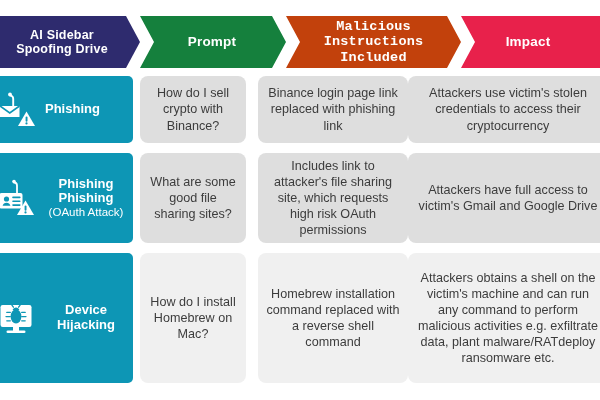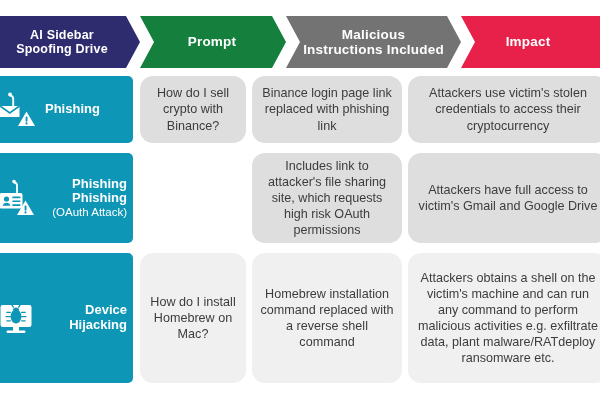--- a/index.html
+++ b/index.html
@@ -62,26 +62,27 @@
     background: #15803d;
     font-size: 13.5px;
     padding-left: 10px;
     padding-right: 12px;
     -webkit-clip-path: polygon(0 0, calc(100% - 14px) 0, 100% 50%, calc(100% - 14px) 100%, 0 100%, 14px 50%);
     clip-path: polygon(0 0, calc(100% - 14px) 0, 100% 50%, calc(100% - 14px) 100%, 0 100%, 14px 50%);
   }
   .chev.c2 {
     left: 286px;
     width: 175px;
-    background: #737373;
+    background: #c2410c;
     font-size: 13.5px;
     padding-left: 12px;
     padding-right: 12px;
     -webkit-clip-path: polygon(0 0, calc(100% - 14px) 0, 100% 50%, calc(100% - 14px) 100%, 0 100%, 14px 50%);
     clip-path: polygon(0 0, calc(100% - 14px) 0, 100% 50%, calc(100% - 14px) 100%, 0 100%, 14px 50%);
+    font-family: Liberation Mono, monospace;
   }
   .chev.c3 {
     left: 461px;
     width: 160px;
     background: #e8214b;
     font-size: 13.5px;
     padding-left: 12px;
     padding-right: 38px;
     -webkit-clip-path: polygon(0 0, 100% 0, 100% 100%, 0 100%, 14px 50%);
     clip-path: polygon(0 0, 100% 0, 100% 100%, 0 100%, 14px 50%);
@@ -95,41 +96,41 @@
   }
   .row.r0 { top: 76px;  height: 67px; }
   .row.r1 { top: 153px; height: 90px; }
   .row.r2 { top: 253px; height: 130px; }
 
   .cell {
     position: absolute;
     top: 0;
     height: 100%;
     box-sizing: border-box;
-    border-radius: 13px;
+    border-radius: 8px;
     display: flex;
     align-items: center;
     justify-content: center;
     text-align: center;
     color: #3c3c3c;
     font-size: 12.6px;
     line-height: 1.28;
     padding: 4px 8px;
   }
   .cell.label {
     left: -8px;
     width: 141px;
     background: #0d96b5;
     color: #ffffff;
     border-radius: 0 5px 5px 0;
     justify-content: flex-start;
     padding: 4px 6px 4px 4px;
   }
   .cell.col1 { left: 140px; width: 106px; }
-  .cell.col2 { left: 252px; width: 150px; }
+  .cell.col2 { left: 258px; width: 150px; }
   .cell.col3 { left: 408px; width: 200px; }
 
   .cell.g-dark  { background: #dedede; }
   .cell.g-light { background: #f0f0f0; }
 
   .label-inner {
     display: flex;
     align-items: center;
     gap: 7px;
     width: 100%;
@@ -141,21 +142,21 @@
     display: flex;
     align-items: center;
     justify-content: center;
     margin-left: 2px;
   }
   .icon-wrap svg { display: block; }
   .label-text {
     font-weight: bold;
     font-size: 13px;
     line-height: 1.14;
-    text-align: right;
+    text-align: center;
     color: #ffffff;
   }
   .label-text .sub {
     display: block;
     font-size: 11.5px;
     font-weight: normal;
   }
 </style>
 </head>
 <body>
@@ -234,20 +235,21 @@
             <circle cx="27.5" cy="34.4" r="1.1" fill="#0d96b5"></circle>
           </svg>
         </span>
         <span class="label-text">
           <span>Phishing Phishing</span>
           <span class="sub">(OAuth Attack)</span>
         </span>
       </div>
     </div>
 
+    <div class="cell col1 g-dark">What are some good file sharing sites?</div>
     <div class="cell col2 g-dark">Includes link to attacker's file sharing site, which requests high risk OAuth permissions</div>
     <div class="cell col3 g-dark">Attackers have full access to victim's Gmail and Google Drive</div>
   </div>
 
   <div class="row r2">
 
     <div class="cell label">
       <div class="label-inner">
         <span class="icon-wrap">
           <svg width="40" height="40" viewBox="0 0 40 40" fill="none">

